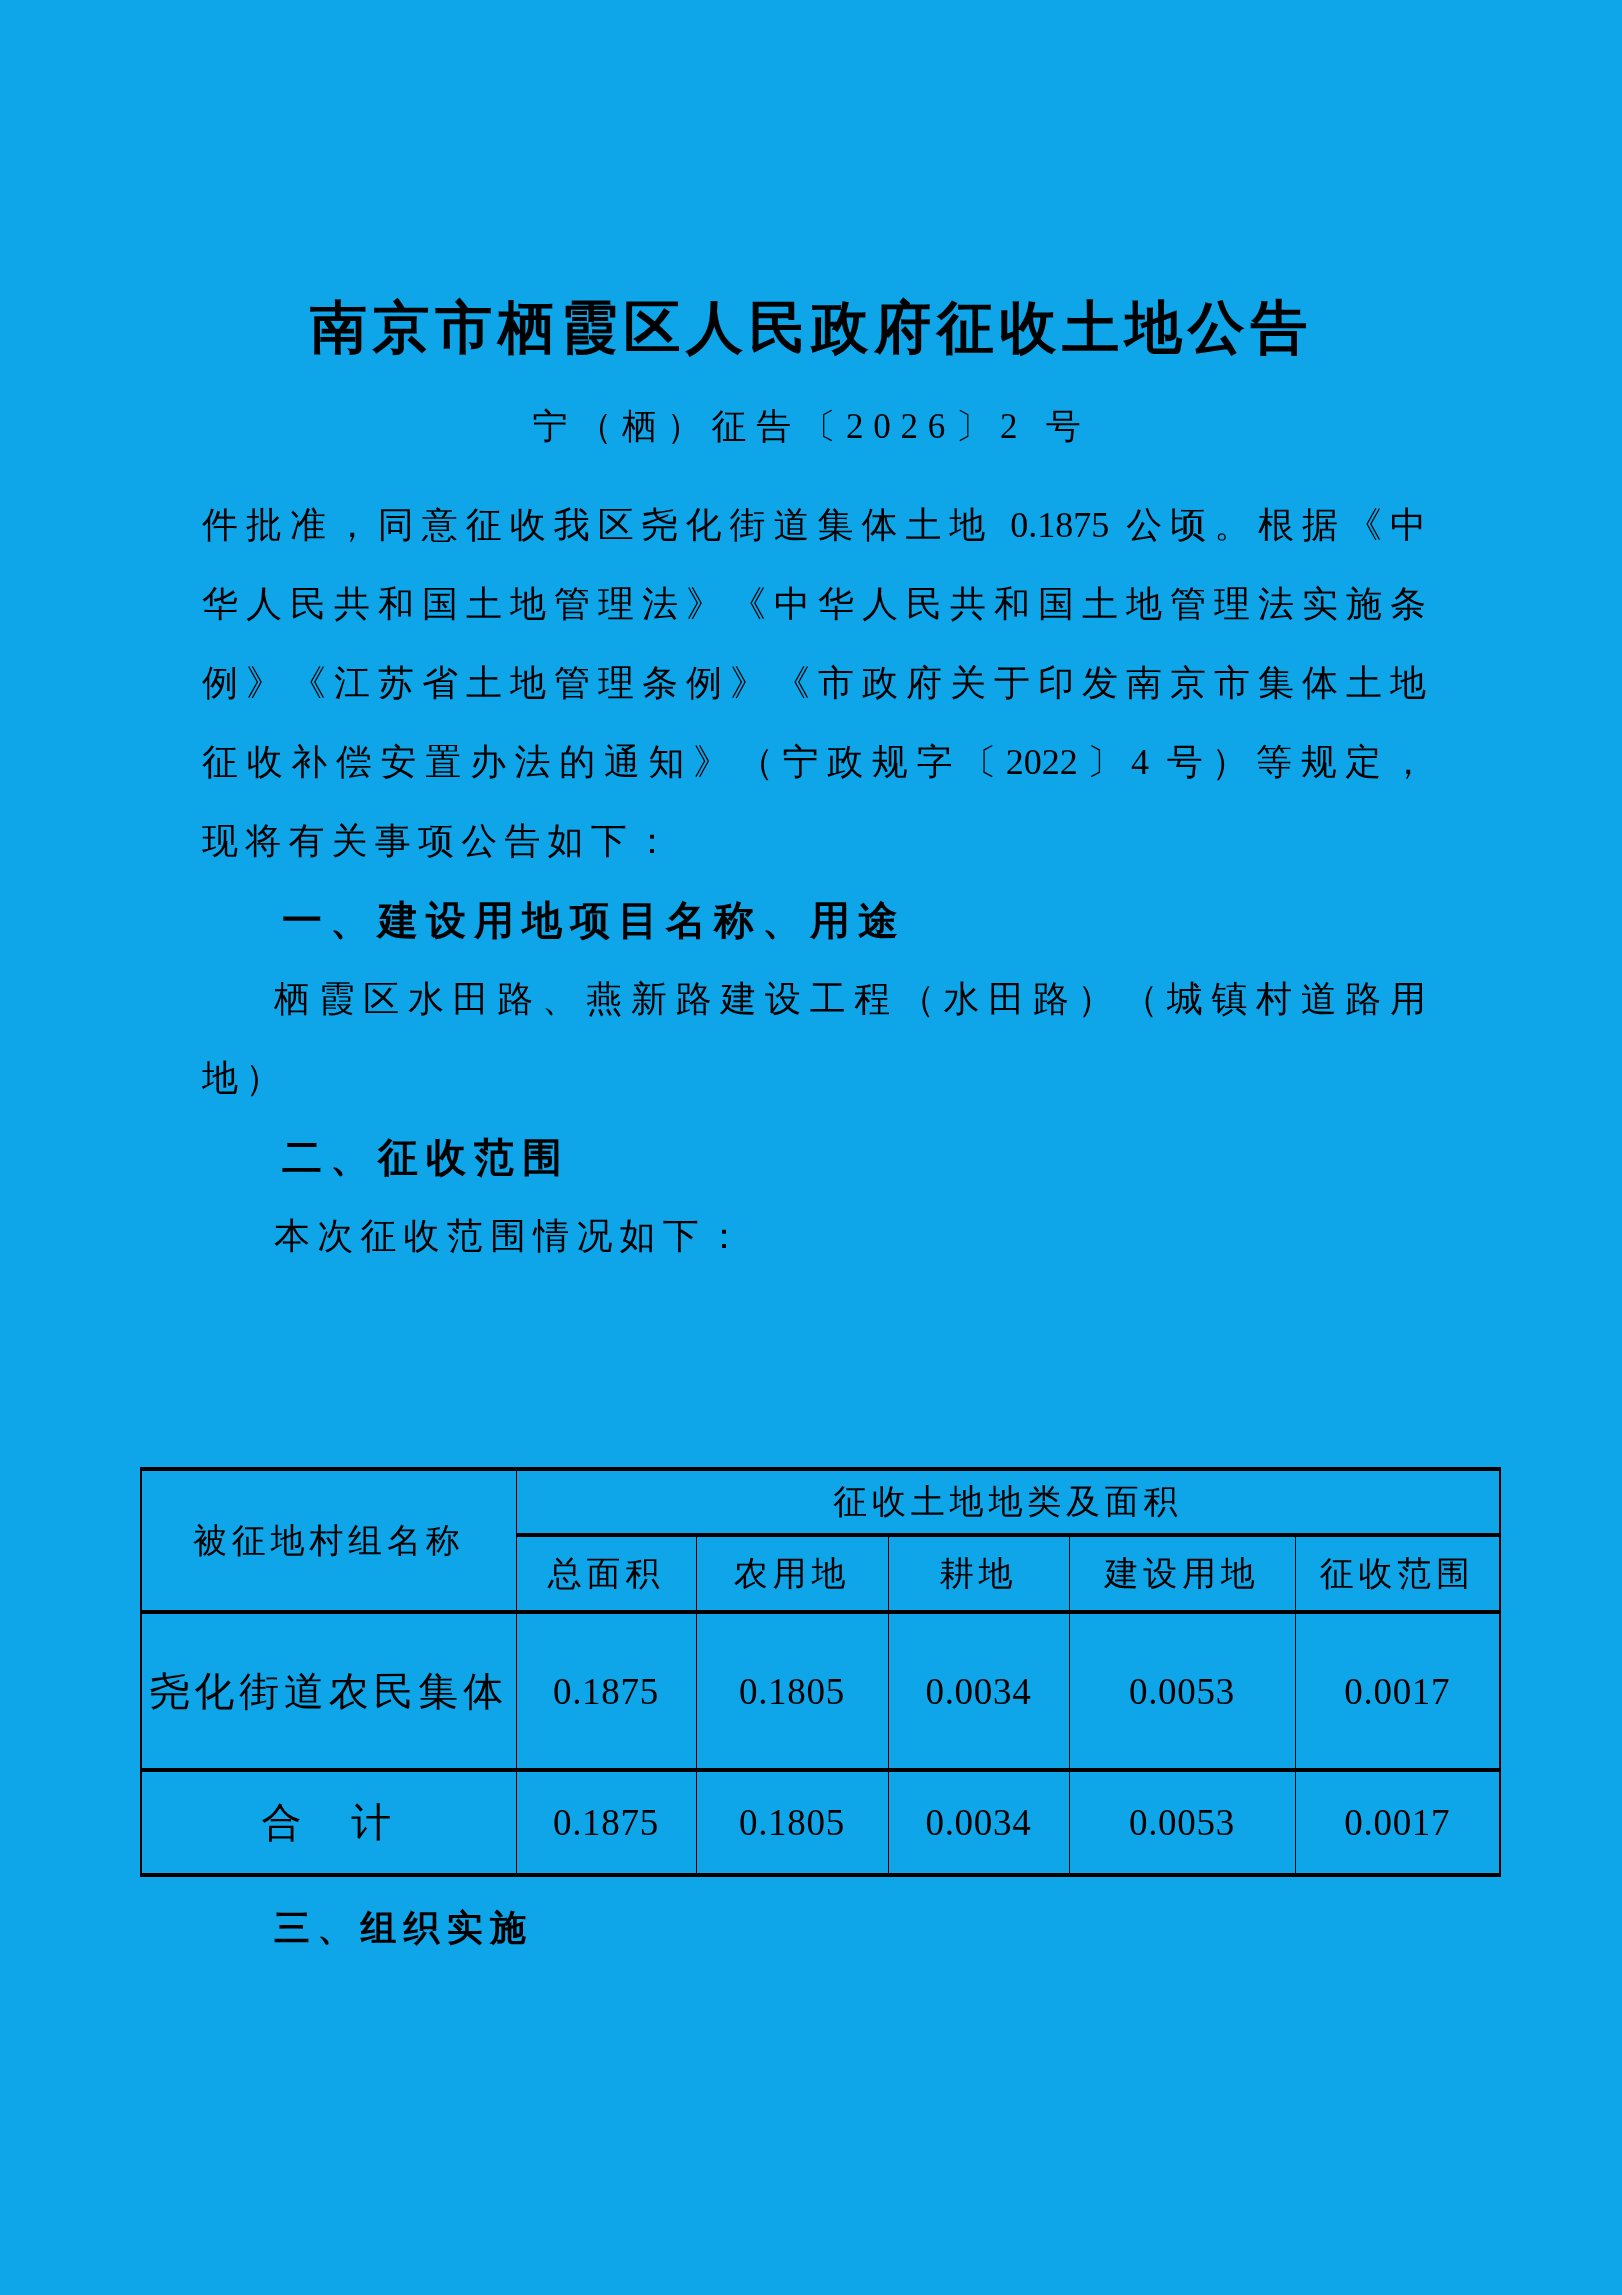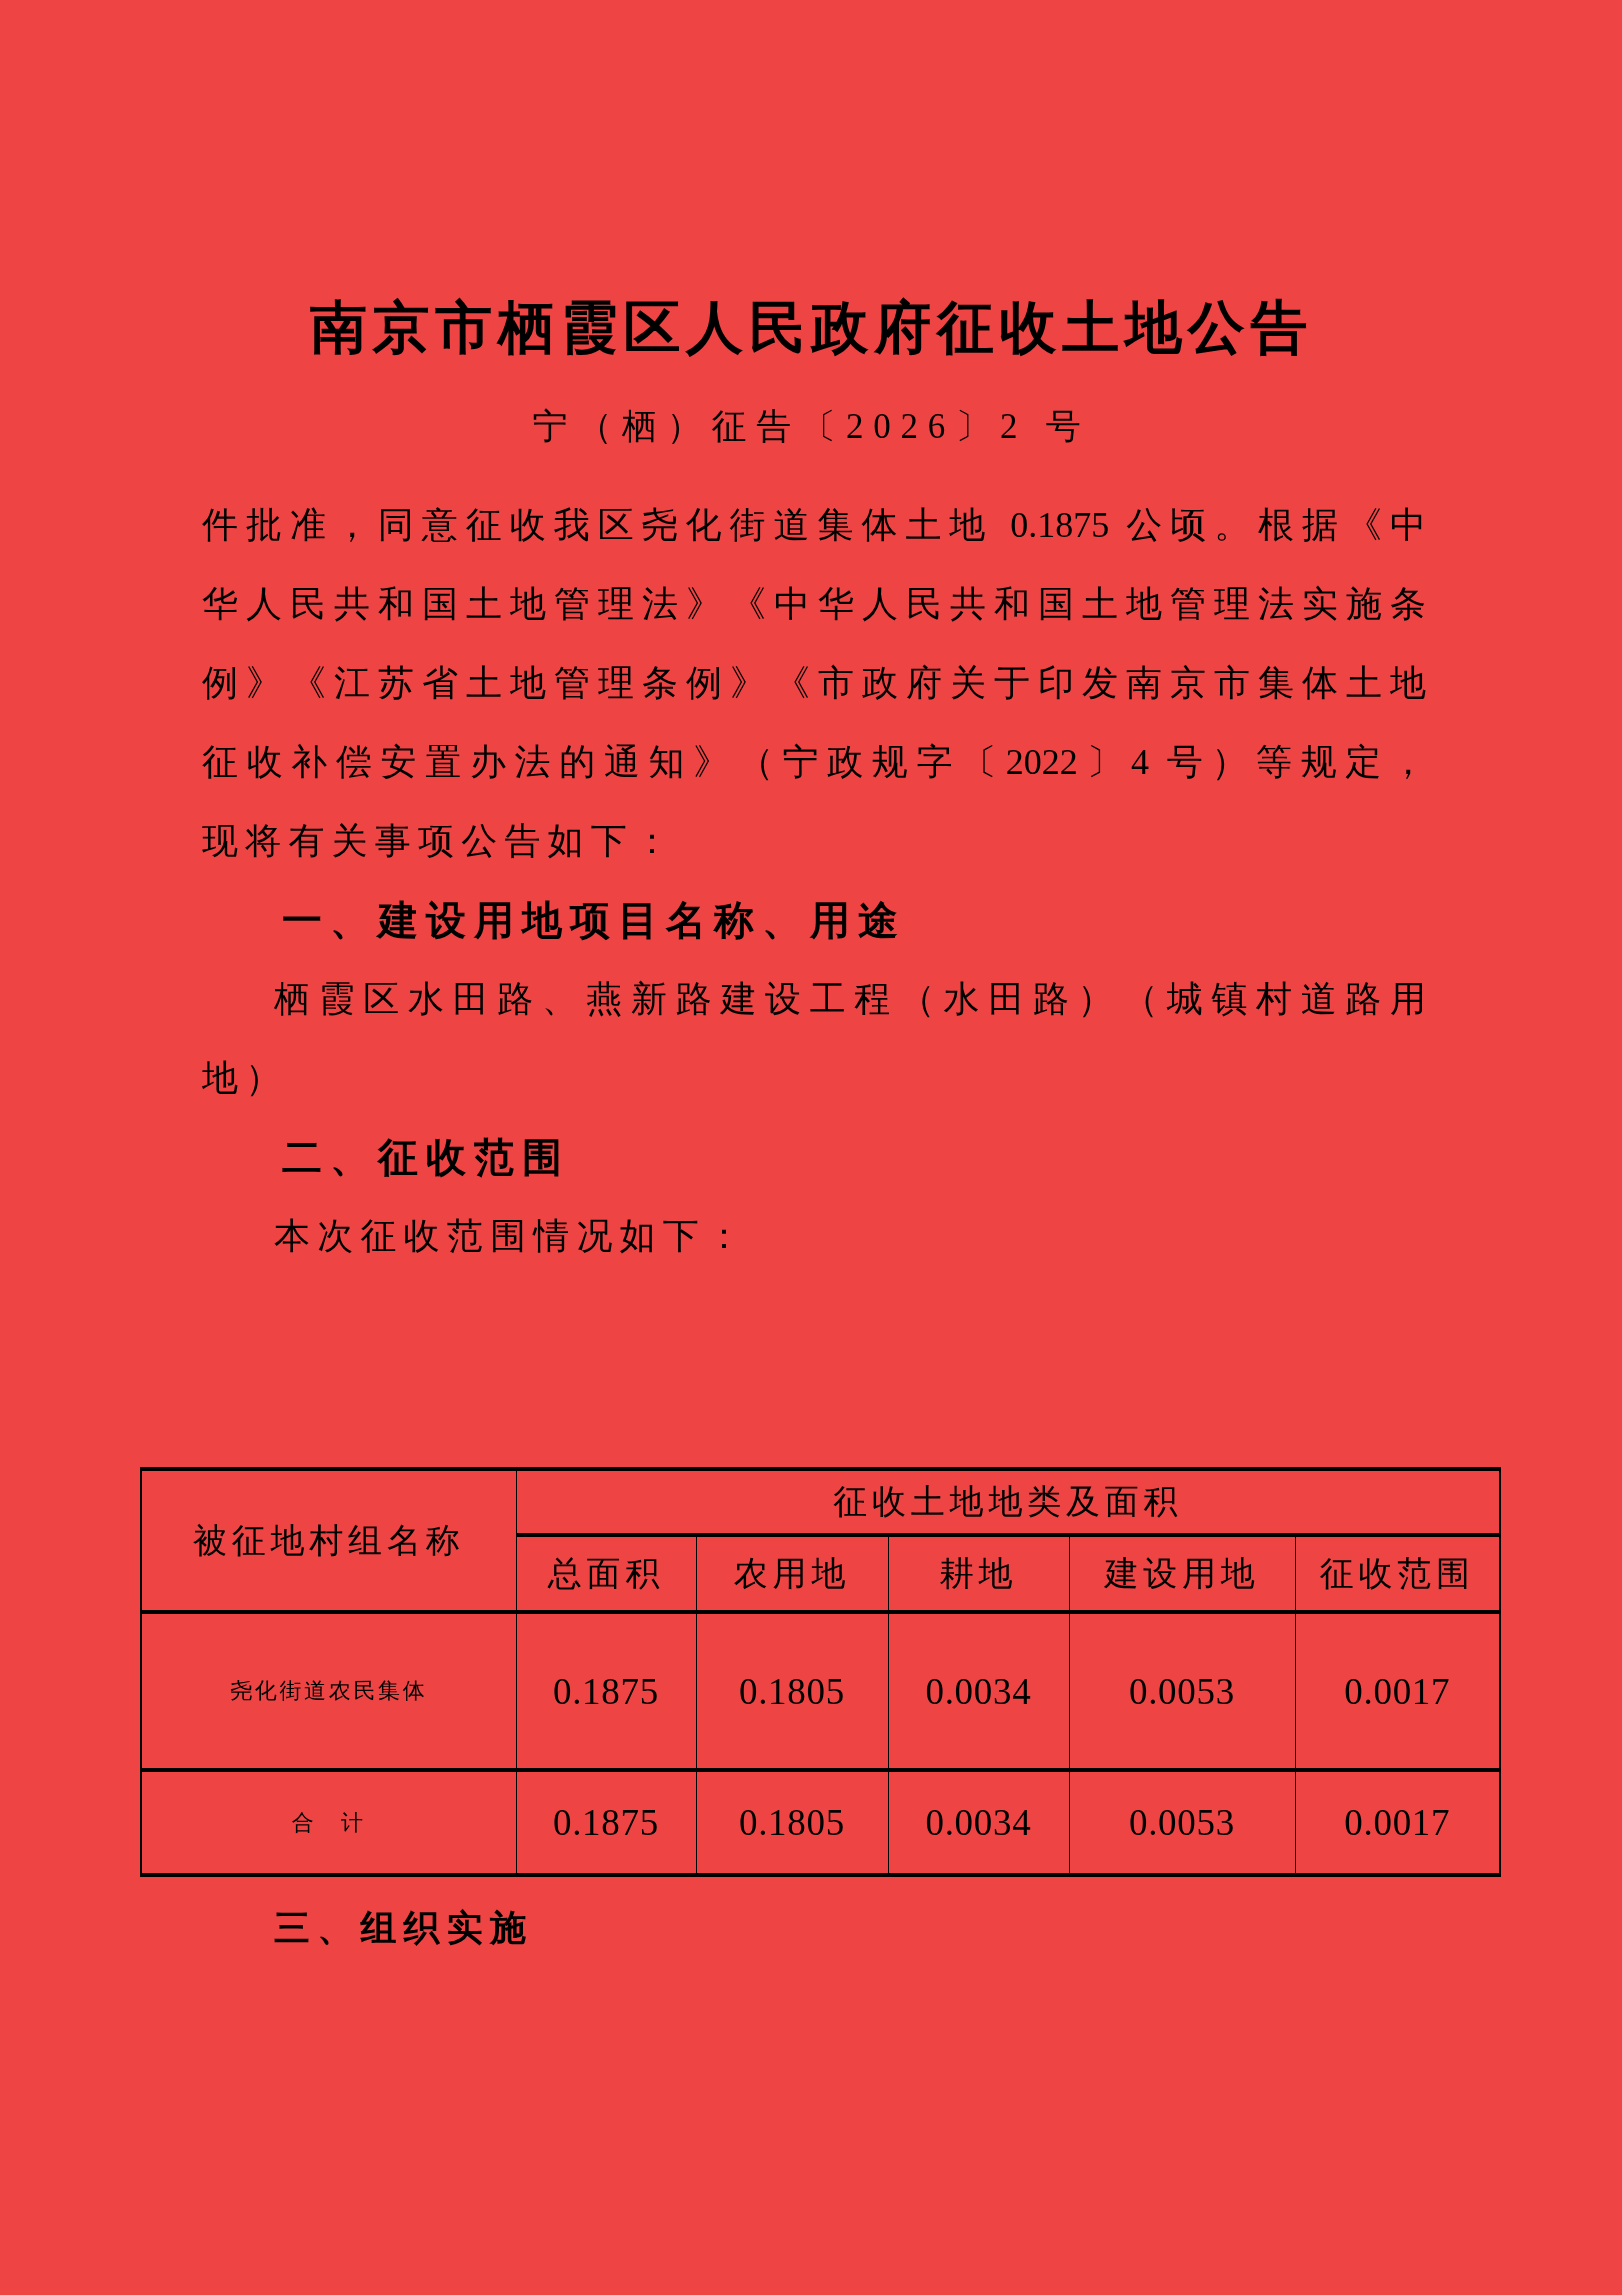--- a/index.html
+++ b/index.html
@@ -10,21 +10,21 @@
   body {
     width: 1623px;
     height: 2295px;
     font-family: "Liberation Serif", serif;
     color: #000000;
   }
   .page {
     position: relative;
     width: 1623px;
     height: 2295px;
-    background: #ef4444;
+    background: #0ea5e9;
     overflow: hidden;
   }
   .title {
     position: absolute;
     top: 290px;
     left: 0;
     width: 100%;
     margin: 0;
     text-align: center;
     font-size: 57px;
@@ -118,21 +118,21 @@
   }
   tr.r-h1  { height: 66px; }
   tr.r-h2  { height: 77px; padding-left: 48px; }
   tr.r-d1  { height: 158px; }
   tr.r-d2  { height: 105px; }
   td.c-head {
     font-size: 34px;
     letter-spacing: 0.14em;
   }
   td.c-label {
-    font-size: 22px;
+    font-size: 40px;
     letter-spacing: 0.12em;
   }
   td.c-num {
     font-size: 37px;
     letter-spacing: 0.02em;
   }
   .h3-line {
     position: absolute;
     left: 202px;
     top: 1888px;

